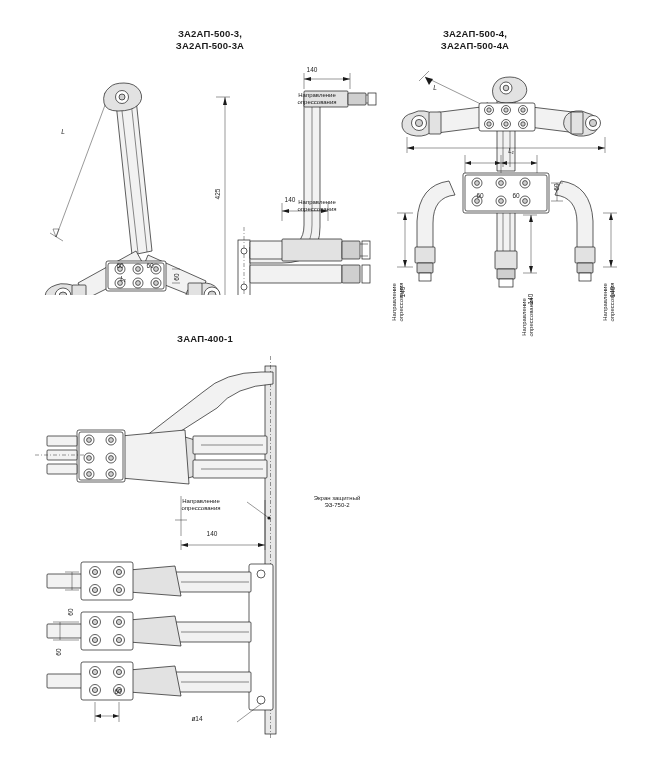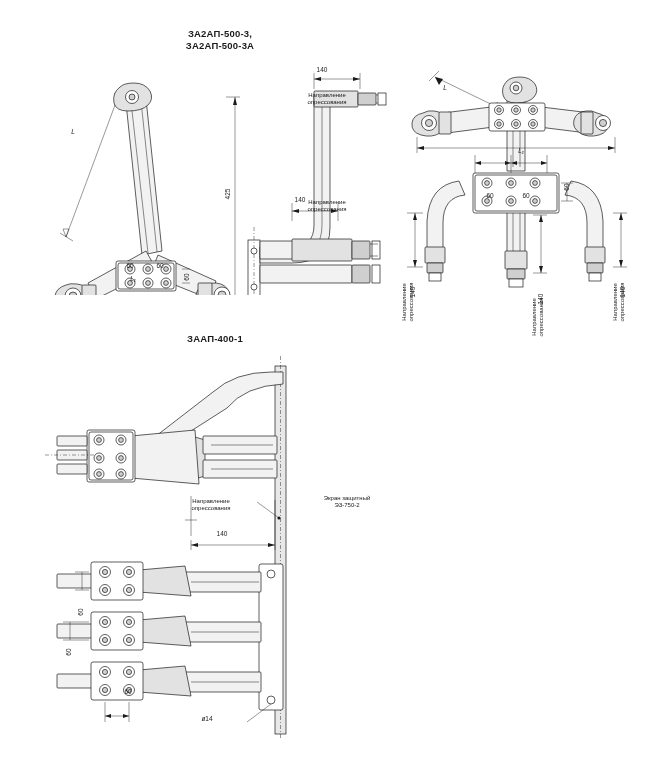--- a/index.html
+++ b/index.html
@@ -10,21 +10,21 @@
   body {
     width: 660px;
     height: 760px;
     font-family: "Liberation Sans", sans-serif;
     color: #1a1a1a;
     position: relative;
     overflow: hidden;
   }
   #sheet {
     position: absolute;
-    left: 10px; top: 0;
+    left: 0; top: 0;
     width: 566px;
     height: 760px;
     border-radius: 32px;
   }
   .title {
     position: absolute;
     font-size: 9.5px;
     font-weight: bold;
     text-align: center;
     line-height: 12px;
@@ -66,20 +66,22 @@
   .fill-d { fill: #cfcfcf; stroke: #1a1a1a; stroke-width: 0.7; }
   .hatch-col { fill: #e8e8e8; stroke: #1a1a1a; stroke-width: 0.7; }
 </style>
 </head>
 <body>
 
 <div id="sheet">
 
   <div class="title" style="left:130px; top:28px; width:160px;">ЗА2АП-500-3,
 ЗА2АП-500-3А</div>
+  <div class="title" style="left:390px; top:28px; width:170px;">ЗА2АП-500-4,
+ЗА2АП-500-4А</div>
   <div class="title" style="left:135px; top:333px; width:140px;">ЗААП-400-1</div>
 
   <svg style="position:absolute; left:20px; top:55px;" width="365" height="240" viewBox="0 0 365 240">
 
     <line class="ln-d" x1="88" y1="42" x2="36" y2="182"></line>
     <path class="ln-d" d="M88 42 l 3 8 l -6 0 z" fill="#1a1a1a" stroke="none"></path>
     <path class="ln-d" d="M36 182 l 3 -8 l -6 0 z" fill="#1a1a1a" stroke="none"></path>
     <line class="ln-d" x1="84" y1="38" x2="97" y2="46"></line>
     <line class="ln-d" x1="30" y1="178" x2="43" y2="186"></line>
 

